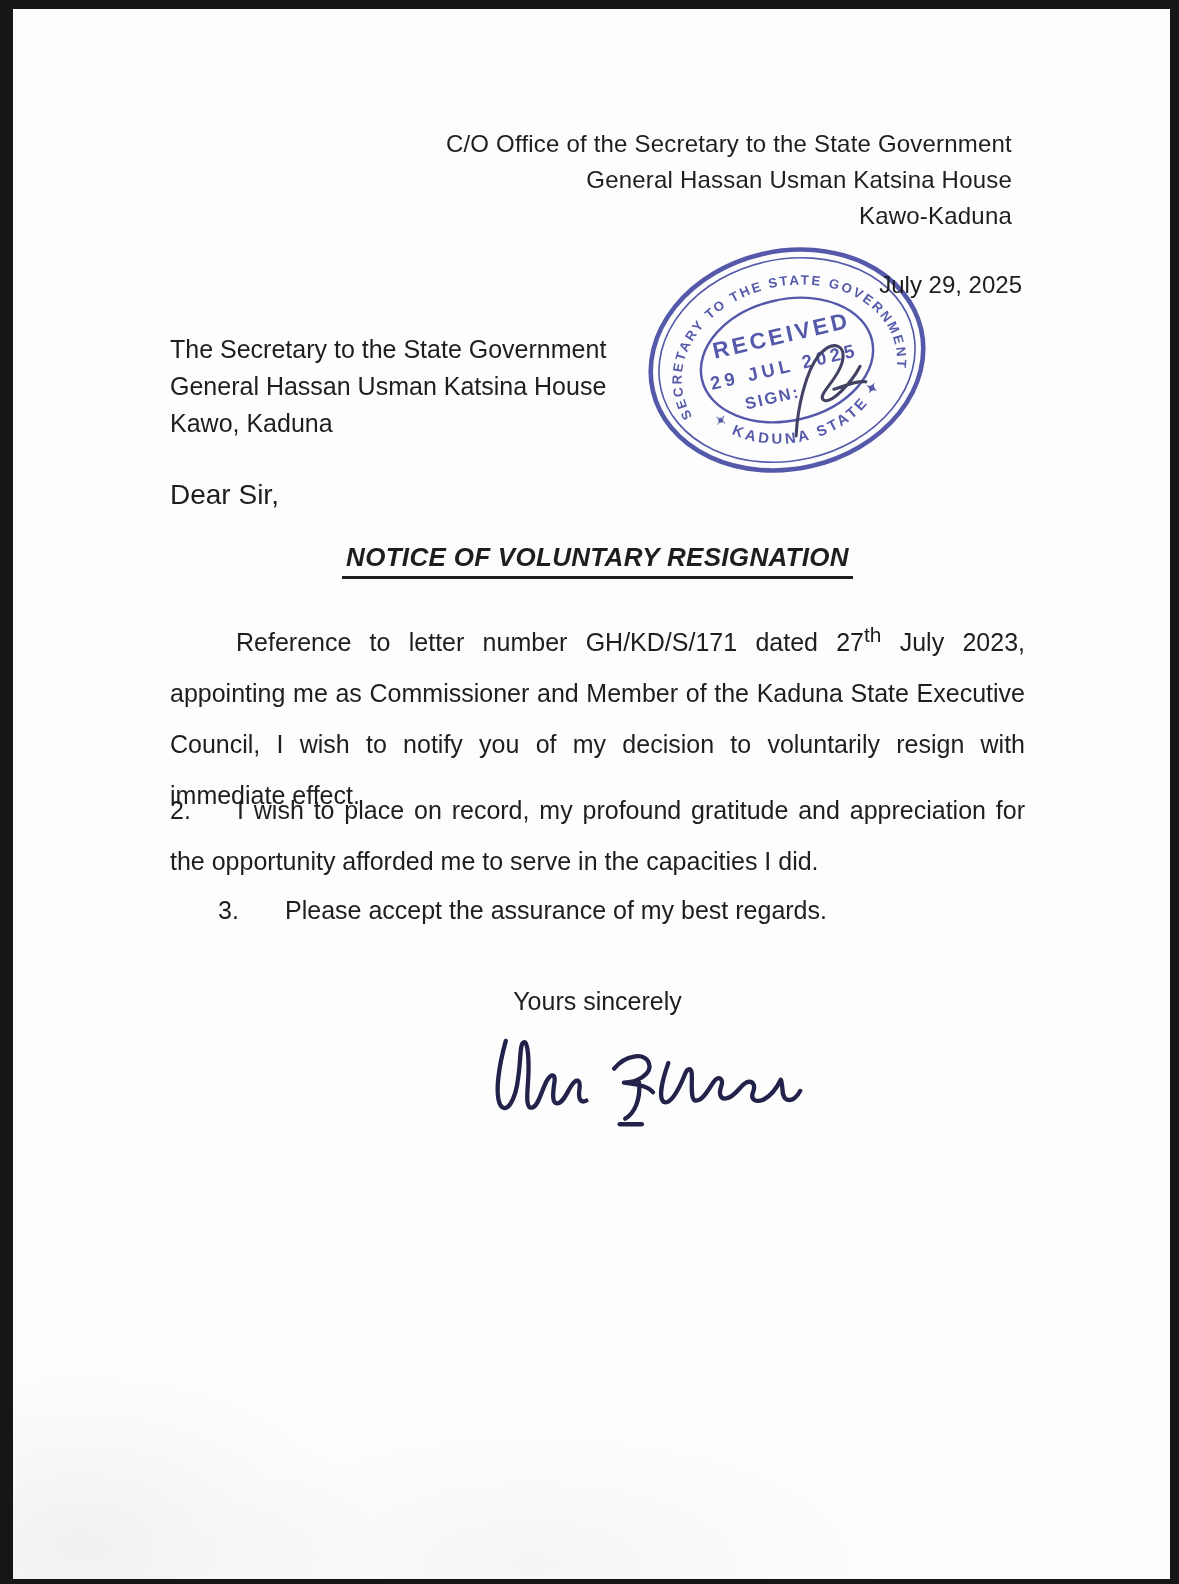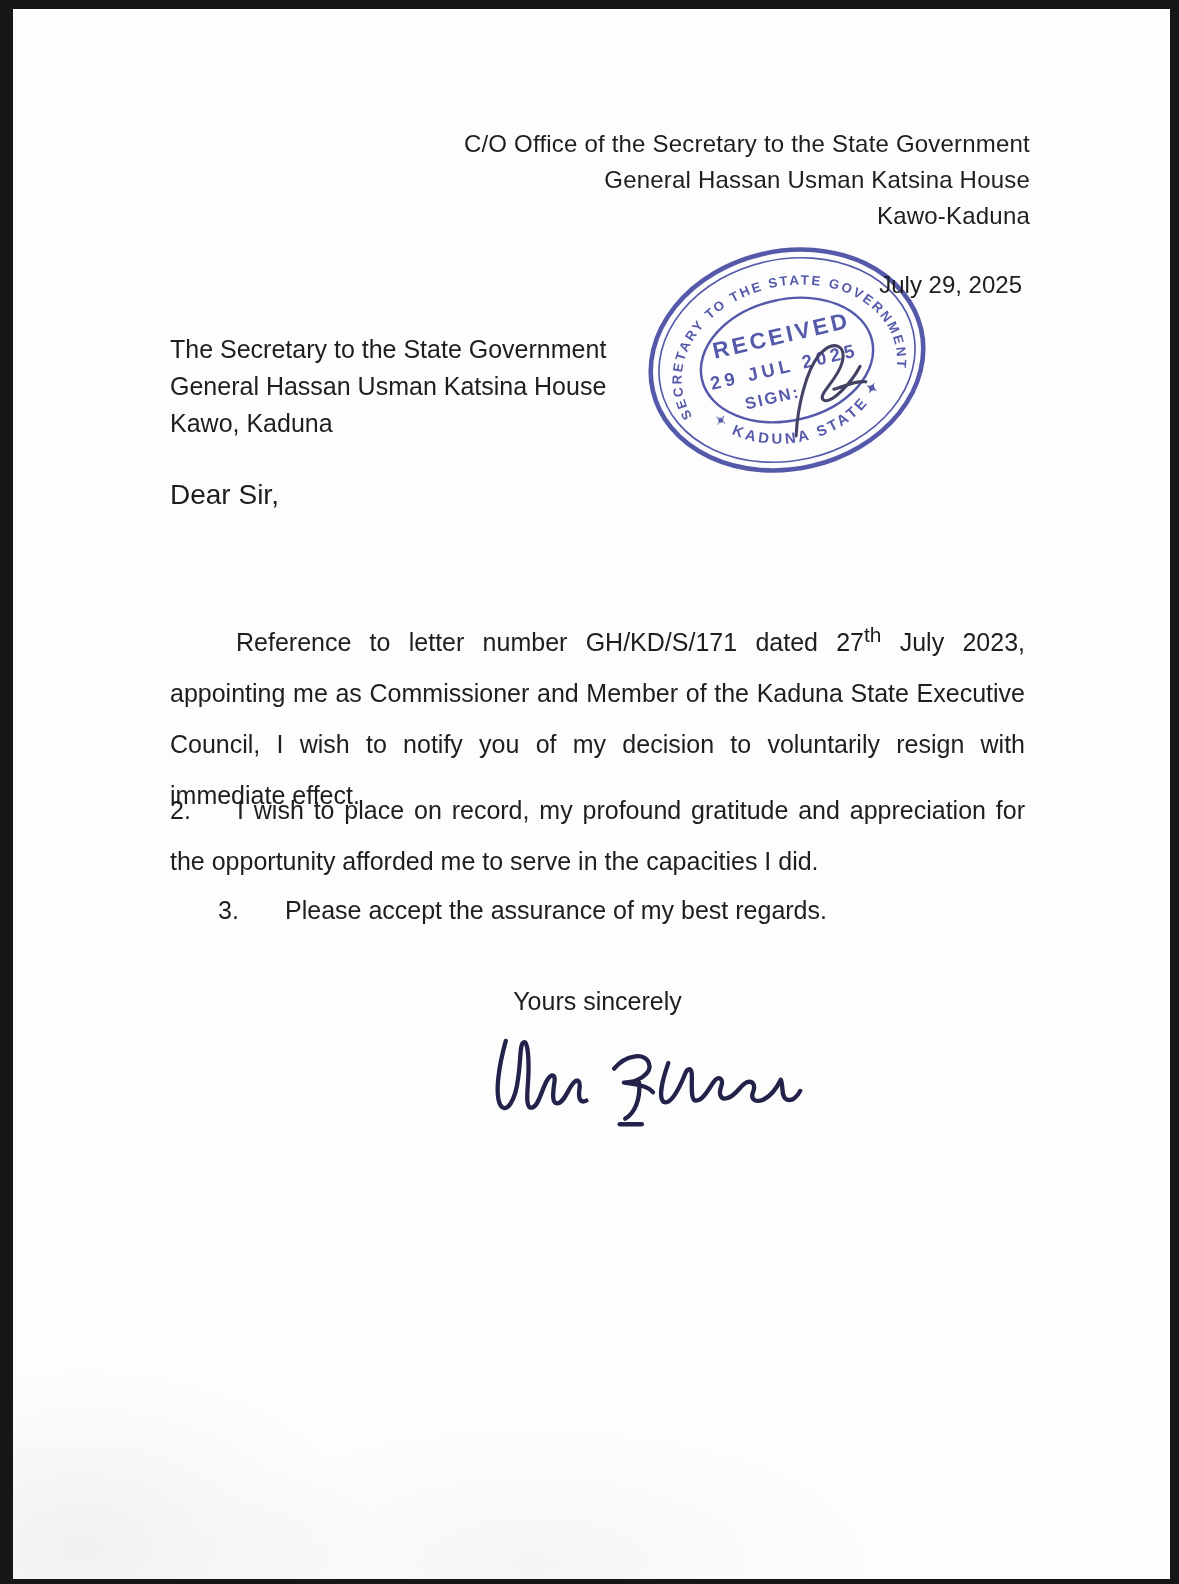--- a/index.html
+++ b/index.html
@@ -11,21 +11,21 @@
   }
   .paper{
     position:absolute;left:13px;top:9px;right:9px;bottom:5px;
     background:
       radial-gradient(ellipse 420px 260px at 6% 98%, rgba(150,120,150,0.10), rgba(150,120,150,0) 70%),
       radial-gradient(ellipse 500px 200px at 45% 99%, rgba(160,130,160,0.07), rgba(160,130,160,0) 70%),
       #fdfdfe;
   }
   .abs{position:absolute;}
   .sender-block{
-    top:117px;right:140px;text-align:right;
+    top:117px;right:158px;text-align:right;
     font-size:24px;line-height:36px;letter-spacing:0.2px;
   }
   .date-line{
     top:262px;right:148px;font-size:24px;z-index:3;margin-left:12px;
   }
   .stamp-wrap{
     left:628px;top:236px;width:292px;height:230px;
     transform:rotate(-13deg);opacity:0.85;z-index:2;
   }
   .recipient-block{
@@ -100,20 +100,23 @@
   </div>
 
   <div class="abs recipient-block">
     <div>The Secretary to the State Government</div>
     <div>General Hassan Usman Katsina House</div>
     <div>Kawo, Kaduna</div>
   </div>
 
   <div class="abs salutation">Dear Sir,</div>
 
+  <div class="abs subject-wrap">
+    <span class="subject">NOTICE OF VOLUNTARY RESIGNATION</span>
+  </div>
 
   <div class="abs para para-1"><span>Reference to letter number GH/KD/S/171 dated 27</span><sup>th</sup><span> July 2023, appointing me as Commissioner and Member of the Kaduna State Executive Council, I wish to notify you of my decision to voluntarily resign with immediate effect.</span></div>
 
   <div class="abs para para-2"><span class="pnum">2.</span><span>I wish to place on record, my profound gratitude and appreciation for the opportunity afforded me to serve in the capacities I did.</span></div>
 
   <div class="abs para para-3"><span class="pnum">3.</span><span>Please accept the assurance of my best regards.</span></div>
 
   <div class="abs valediction">Yours sincerely</div>
 
   <svg class="abs signature-main" viewBox="0 0 240 72">

